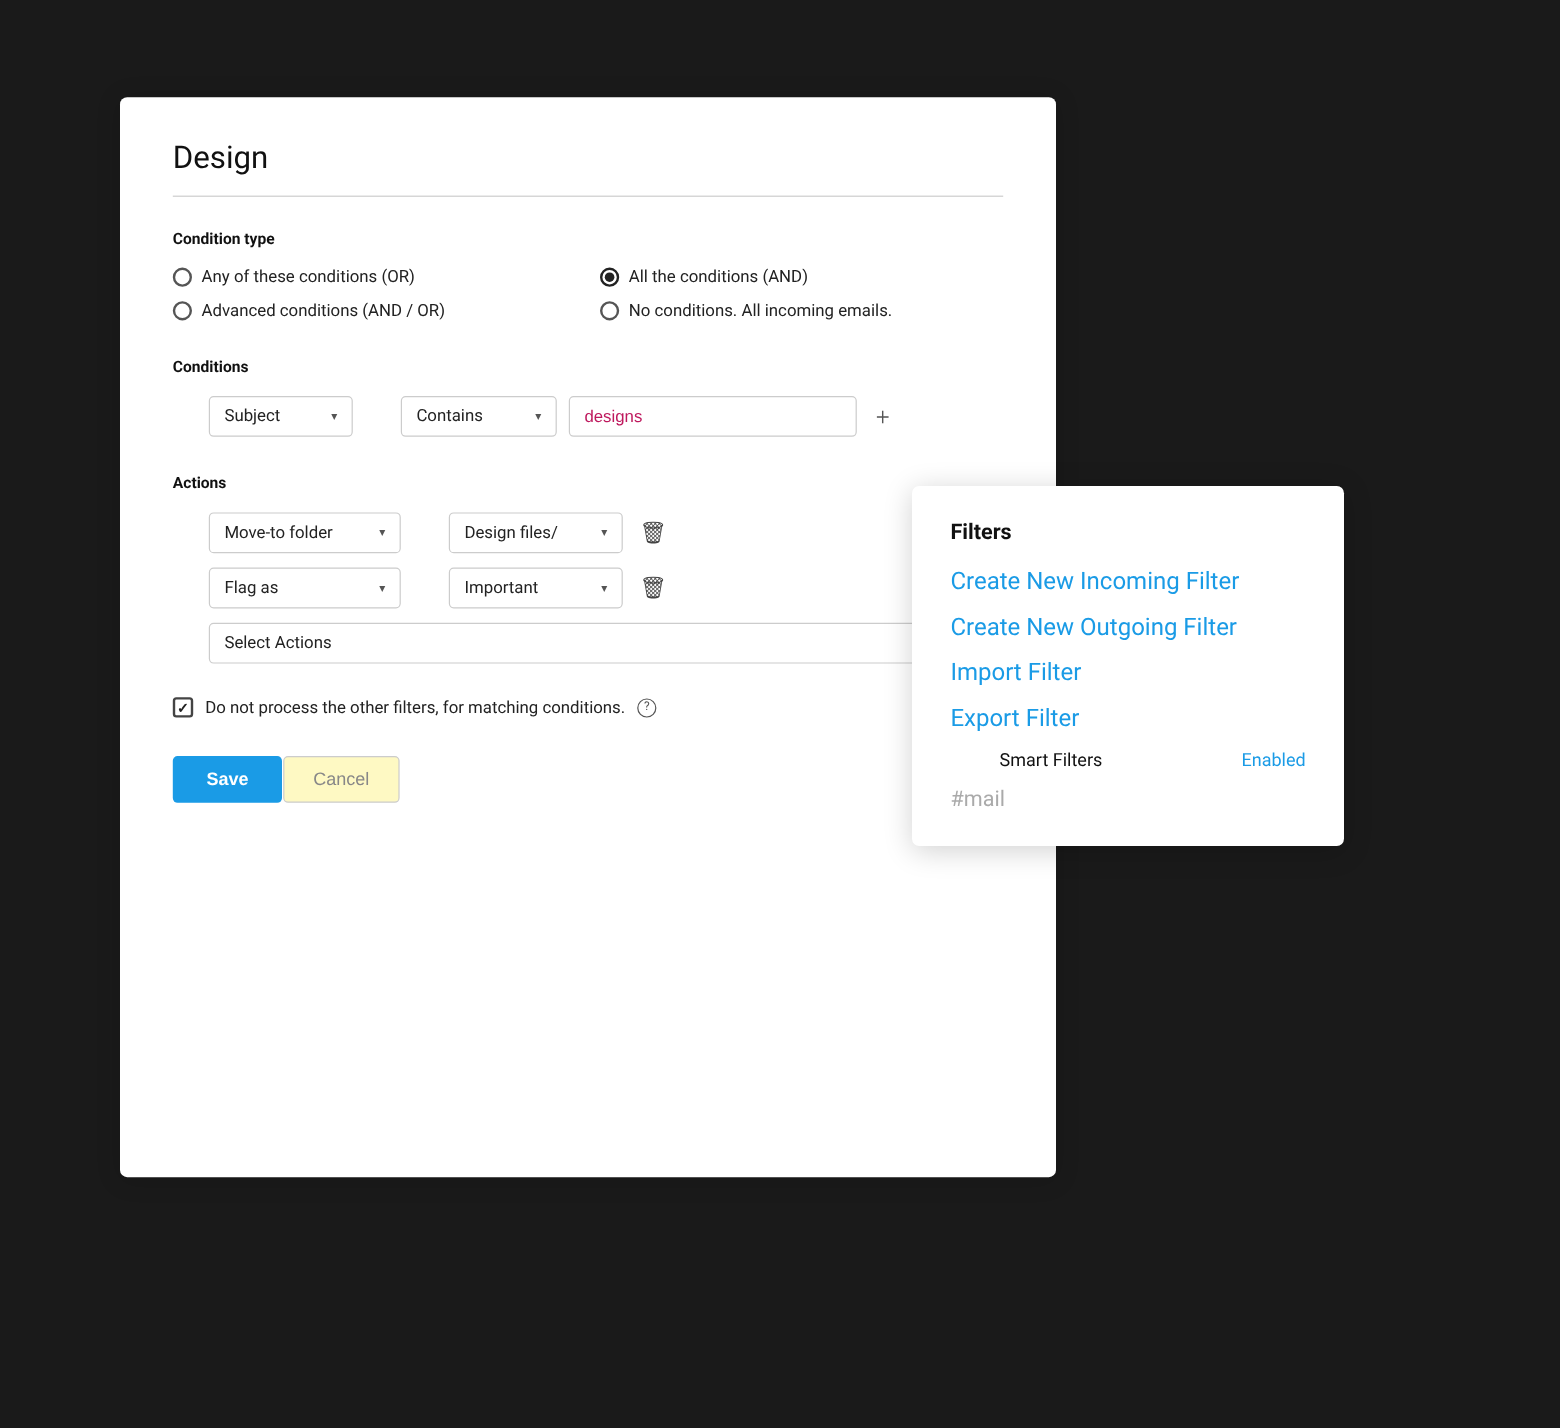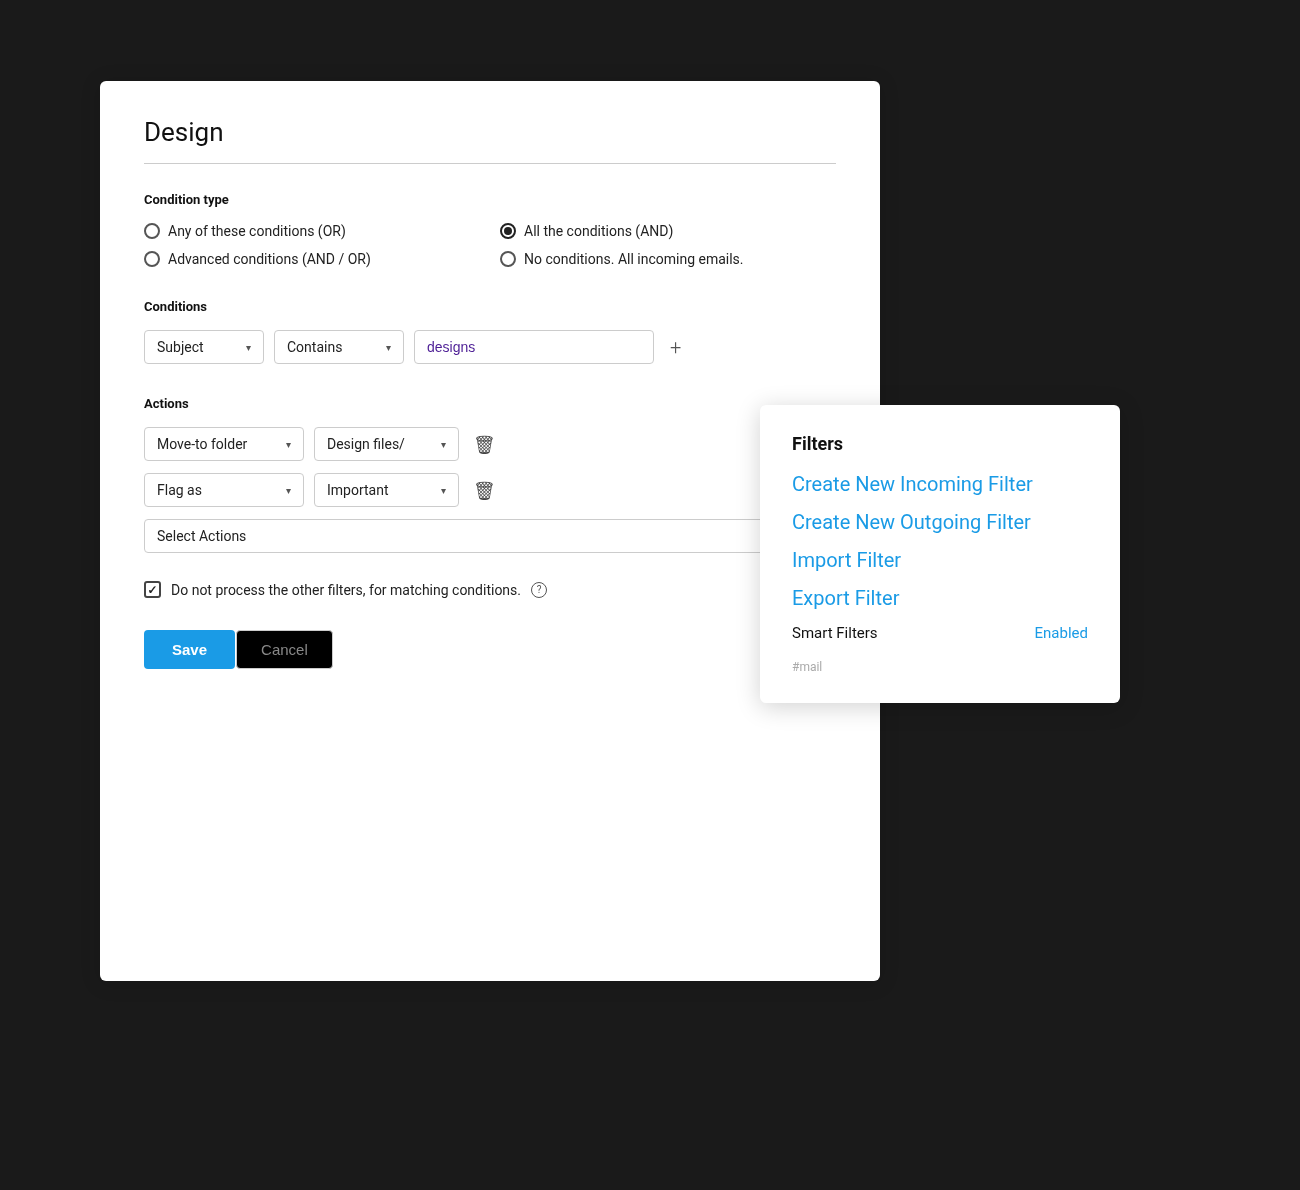--- a/index.html
+++ b/index.html
@@ -114,41 +114,42 @@
       align-items: center;
       justify-content: space-between;
       border: 1px solid #ccc;
       border-radius: 4px;
       padding: 8px 12px;
       font-size: 14px;
       color: #222;
       background: #fff;
       cursor: pointer;
       gap: 8px;
+      margin-left: 30px;
     }
 
     .dropdown .chevron {
       font-size: 10px;
       color: #555;
     }
 
     .dropdown-subject {
       min-width: 120px;
     }
 
     .dropdown-contains {
       min-width: 130px;
     }
 
     .condition-value-input {
       border: 1px solid #ccc;
       border-radius: 4px;
       padding: 8px 12px;
       font-size: 14px;
-      color: #4c1d95;
+      color: #be185d;
       width: 240px;
     }
 
     .add-btn {
       font-size: 20px;
       color: #555;
       cursor: pointer;
       padding: 0 6px;
       font-weight: 300;
     }
@@ -238,21 +239,21 @@
       color: #fff;
       border: none;
       border-radius: 4px;
       padding: 10px 28px;
       font-size: 15px;
       font-weight: 600;
       cursor: pointer;
     }
 
     .btn-cancel {
-      background: #000000;
+      background: #fef9c3;
       color: #888;
       border: 1px solid #ccc;
       border-radius: 4px;
       padding: 10px 24px;
       font-size: 15px;
       cursor: pointer;
     }
 
     
     .filters-panel {
@@ -281,36 +282,37 @@
       margin-bottom: 14px;
       cursor: pointer;
       text-decoration: none;
     }
 
     .smart-filters-row {
       display: flex;
       align-items: flex-start;
       justify-content: space-between;
       margin-bottom: 14px;
+      margin-left: 41px;
     }
 
     .smart-filters-label {
       font-size: 15px;
       color: #111;
       font-weight: 400;
     }
 
     .smart-filters-status {
       font-size: 15px;
       color: #1a9be6;
       font-weight: 400;
     }
 
     .filter-tag {
-      font-size: 12px;
+      font-size: 18px;
       color: #aaa;
     }
   </style>
 </head>
 <body>
 
 <div class="scene">
 
   <div class="main-card">
 

